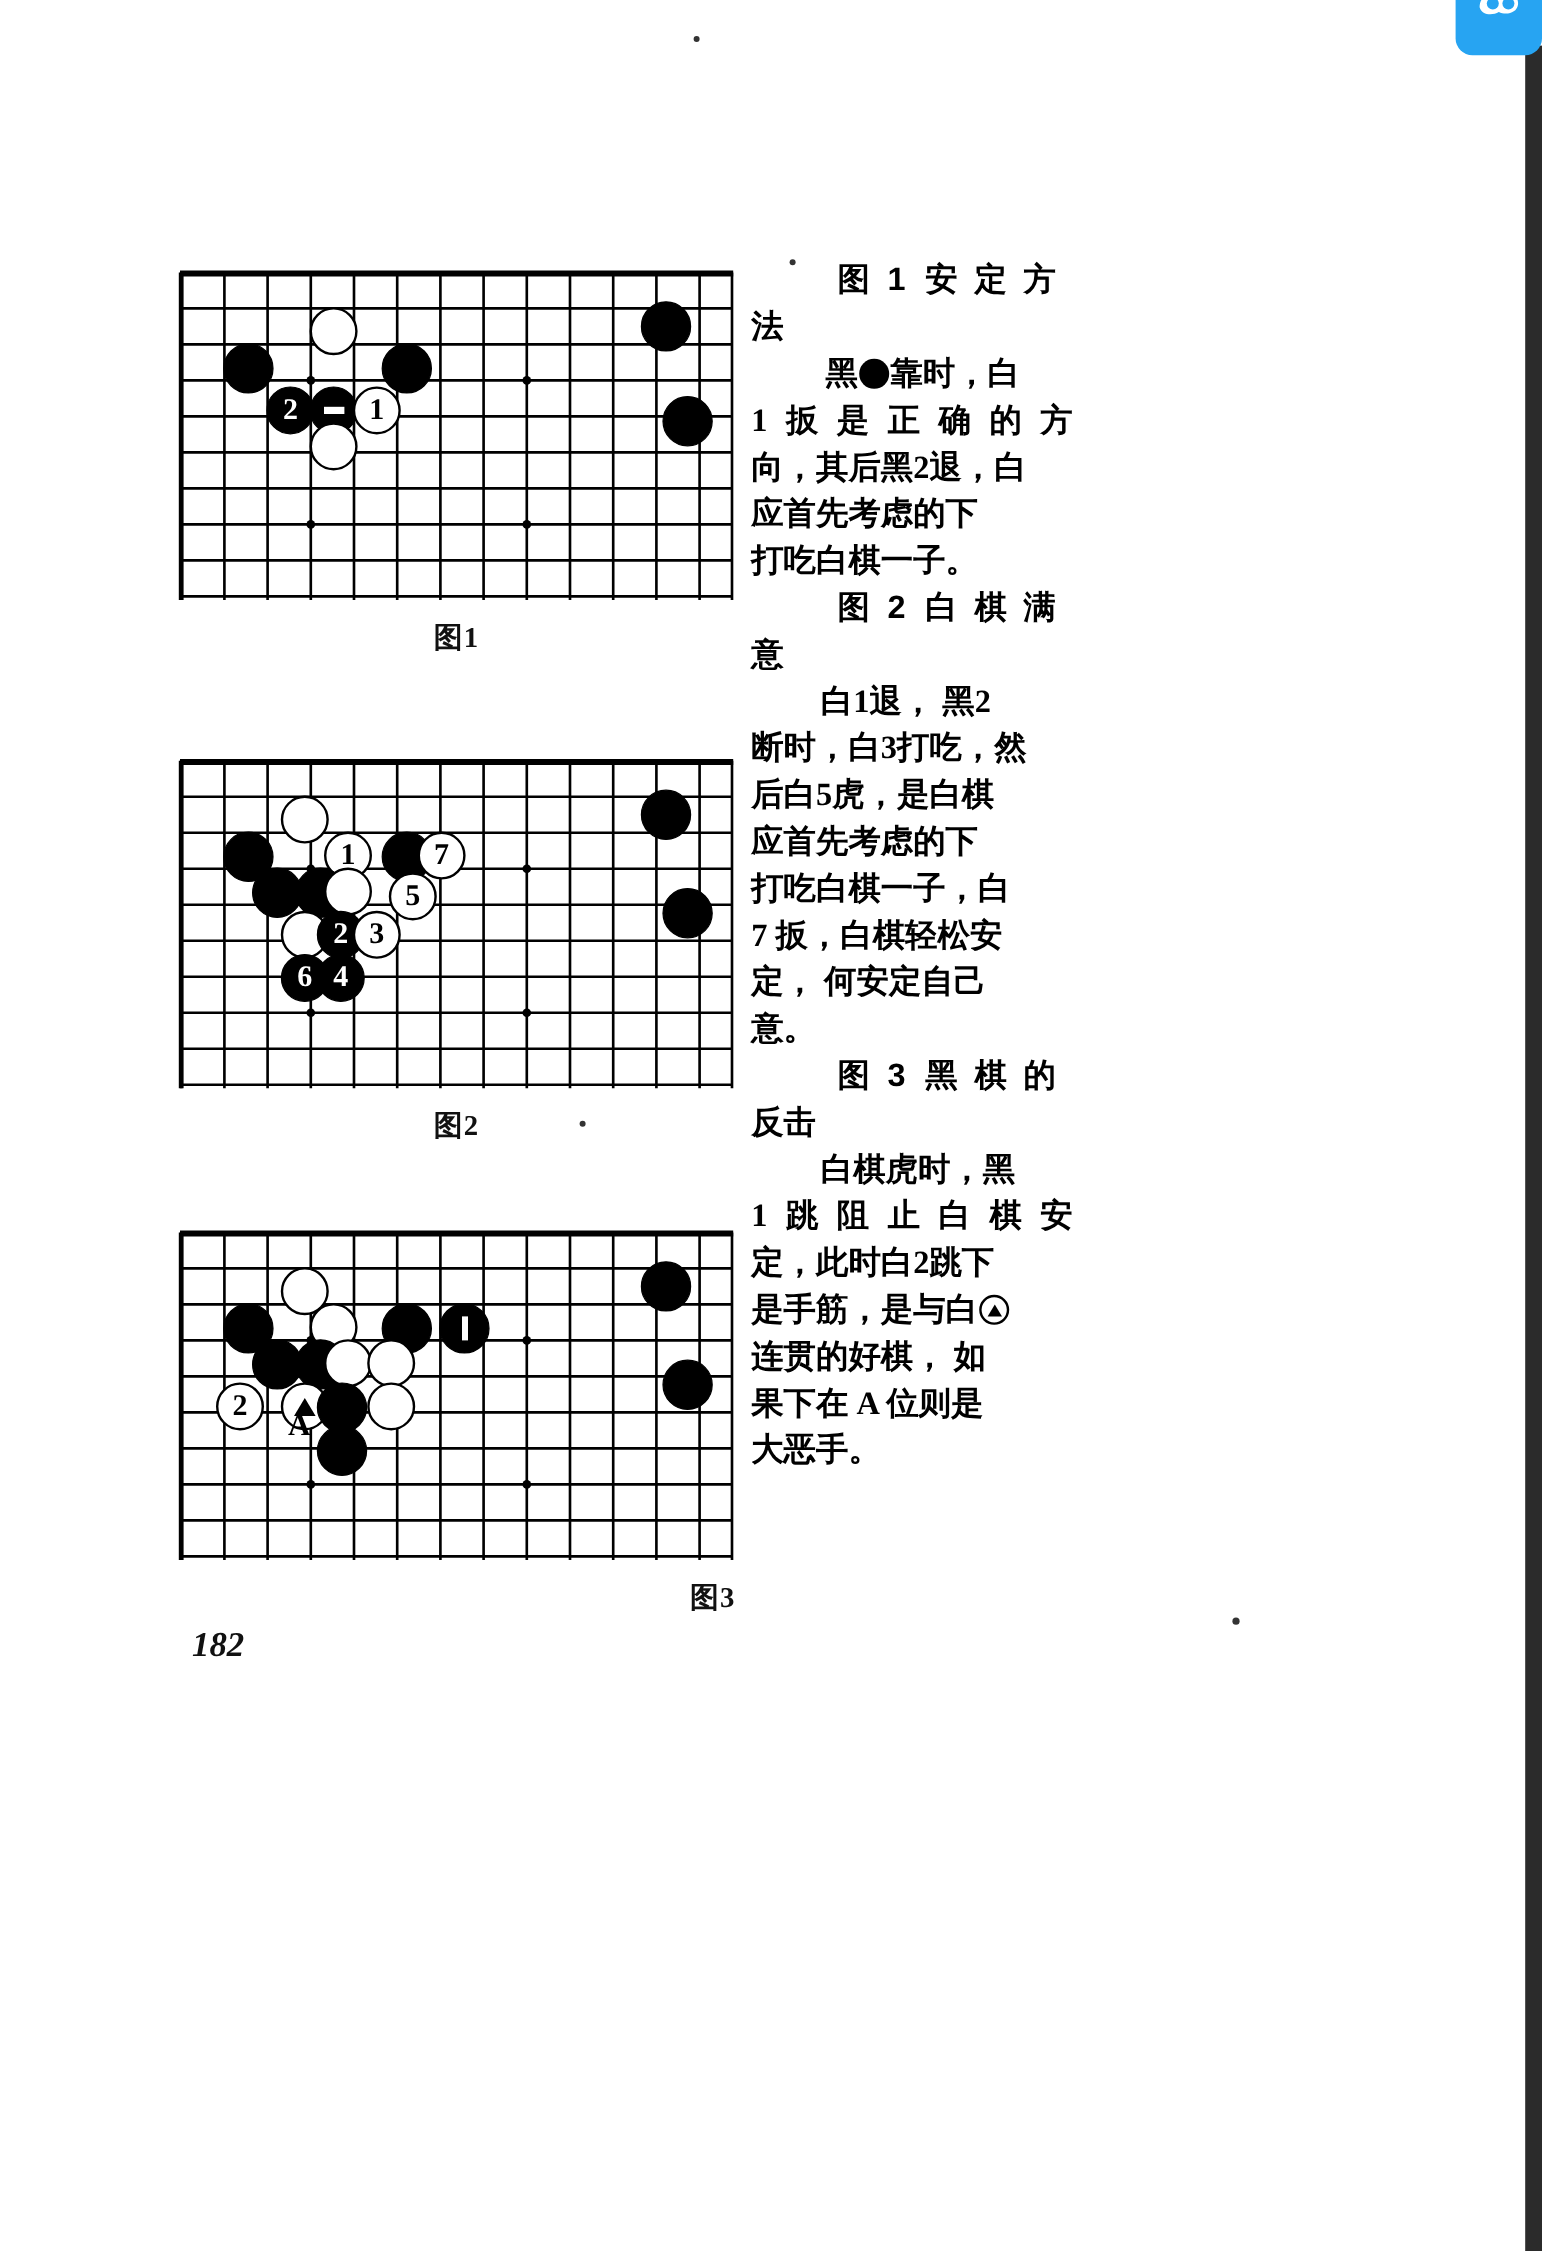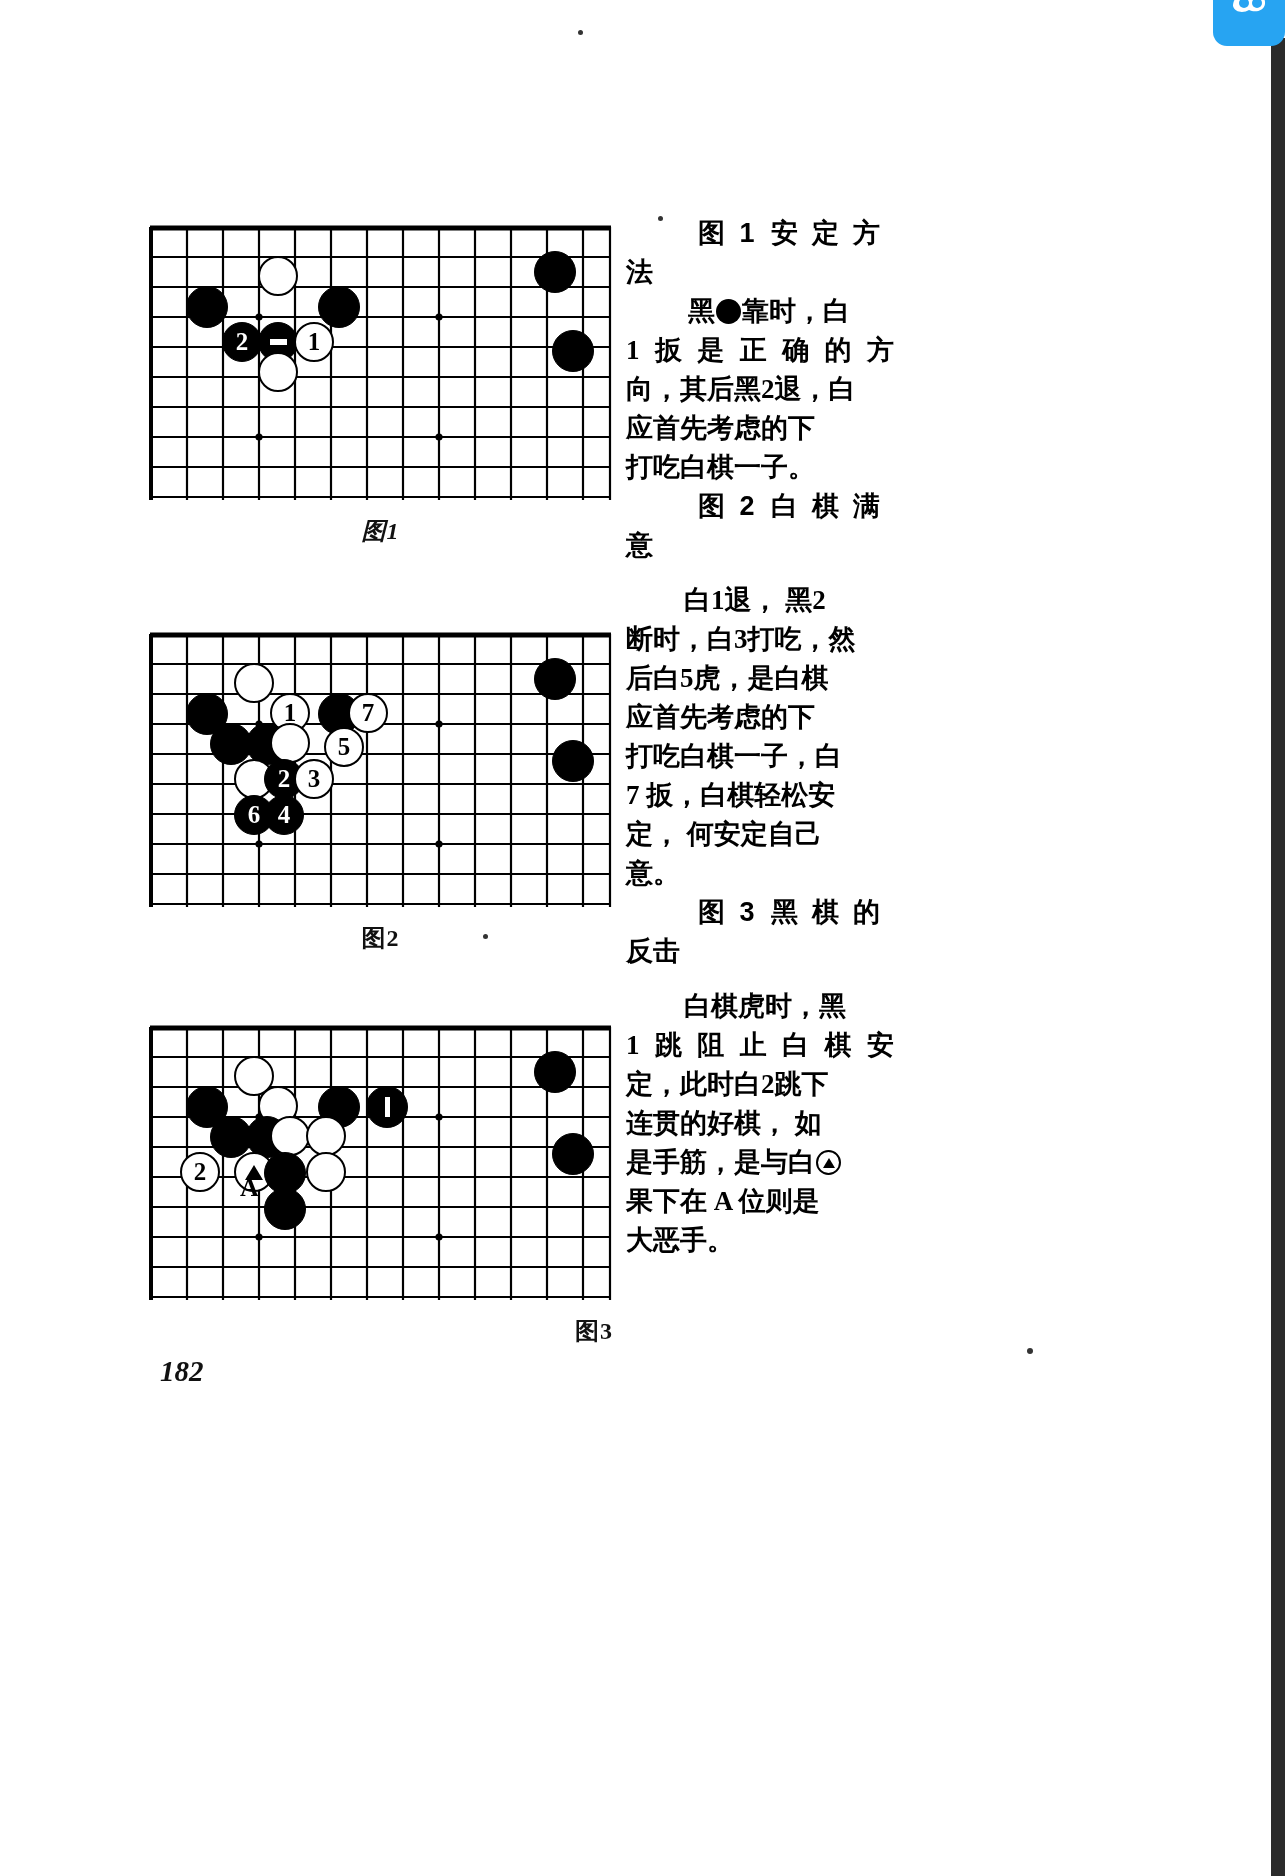--- a/index.html
+++ b/index.html
@@ -90,21 +90,21 @@
     font-weight:bold;
     font-size:27px;
     color:#000;
     line-height:1.44;
   }
   .row {
     display:flex; align-items:center; height:39px; white-space:nowrap;
   }
   .row.just { justify-content:space-between; }
   .row.indent { padding-left:62px; }
-  .row.indent2 { padding-left:58px;margin-top:16px; }
+  .row.indent2 { padding-left:58px; }
   .inline-stone-black {
     display:inline-block; width:25px;height:25px;border-radius:50%;
     background:#000; vertical-align:-4px; margin:0 1px;
   }
   .inline-stone-tri {
     display:inline-block; width:25px;height:25px;border-radius:50%;
     background:#fff; border:2px solid #000; position:relative;
     vertical-align:-5px; margin:0 1px;
   }
   .inline-stone-tri::after{
@@ -193,21 +193,21 @@
             <span class="lbl">2</span>
           </div>
         <div class="stone black" style="left:110px;top:97px;width:40px;height:40px;">
           <span style="display:block;width:17px;height:6px;background:#fff;"></span>
         </div>
         <div class="stone white" style="left:146px;top:97px;width:40px;height:40px;font-size:25px;">
             <span class="lbl">1</span>
           </div>
         <div class="stone white" style="left:110px;top:127px;width:40px;height:40px;font-size:0;"></div>
       </div>
-      <div class="caption" style="top:290px;left:0px;width:465px;font-style:italic;">图1</div>
+      <div class="caption" style="top:290px;left:0px;width:465px;">图1</div>
     </div>
 
     <div class="board-wrap" style="left:148px;top:632px;width:465px;height:275px;">
       <div class="board" style="width:465px;height:275px;">
         <svg class="grid-svg" width="465" height="275" viewBox="0 0 465 275">
           <g stroke="#000" stroke-width="2.2" fill="none">
             <line x1="3" y1="2" x2="3" y2="275"></line>
             <line x1="39" y1="2" x2="39" y2="275"></line>
             <line x1="75" y1="2" x2="75" y2="275"></line>
             <line x1="111" y1="2" x2="111" y2="275"></line>
@@ -400,22 +400,22 @@
     <div class="t-body row just">
       <span>1</span>
         <span>跳</span>
         <span>阻</span>
         <span>止</span>
         <span>白</span>
         <span>棋</span>
         <span>安</span>
     </div>
     <div class="t-body row">定，此时白2跳下</div>
-    <div class="t-body row">连贯的好棋， 如</div>
     <div class="t-body row">
       <span>是手筋，是与白</span>
         <span class="inline-stone-tri"></span>
     </div>
+    <div class="t-body row">连贯的好棋， 如</div>
     <div class="t-body row">果下在 A 位则是</div>
     <div class="t-body row">大恶手。</div>
   </div>
 
 </div>
 
 </body></html>

